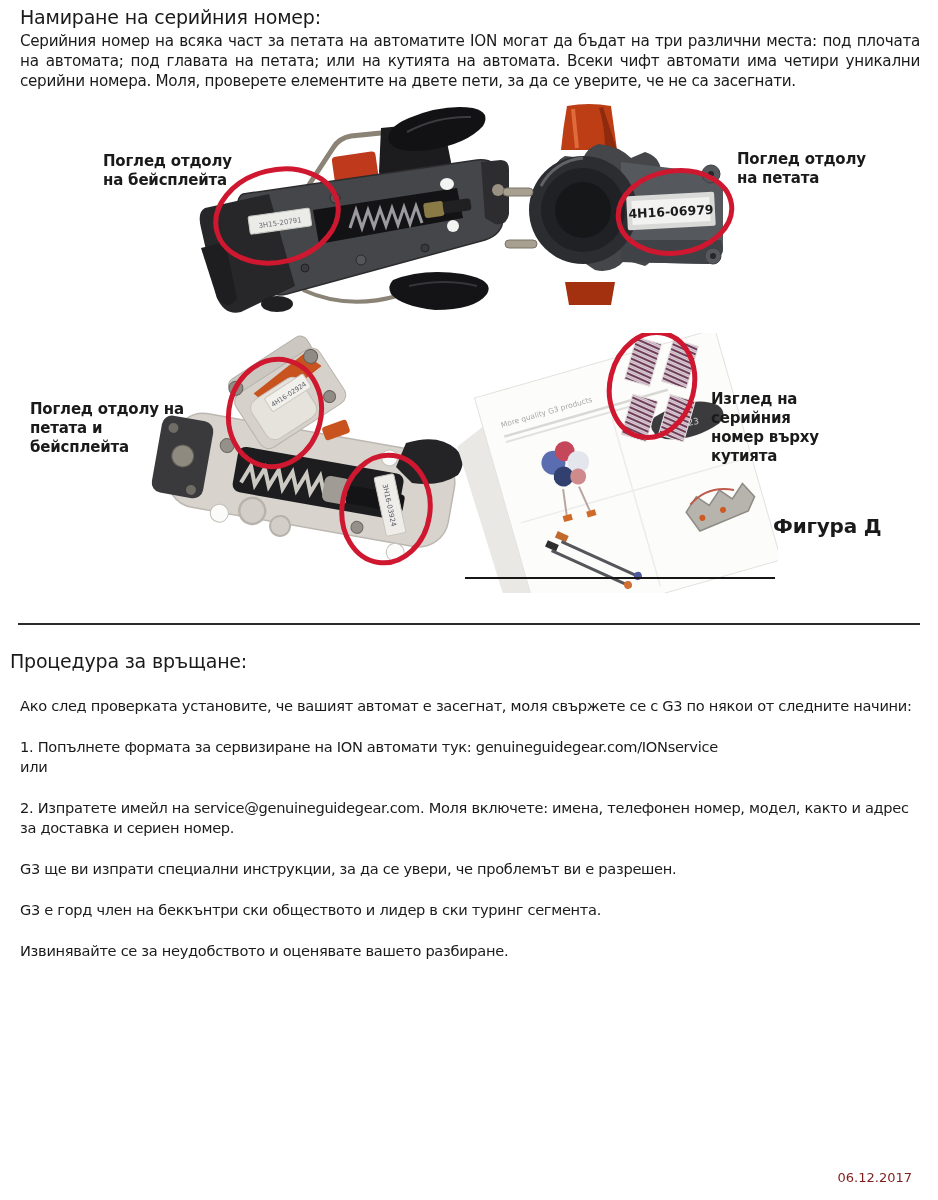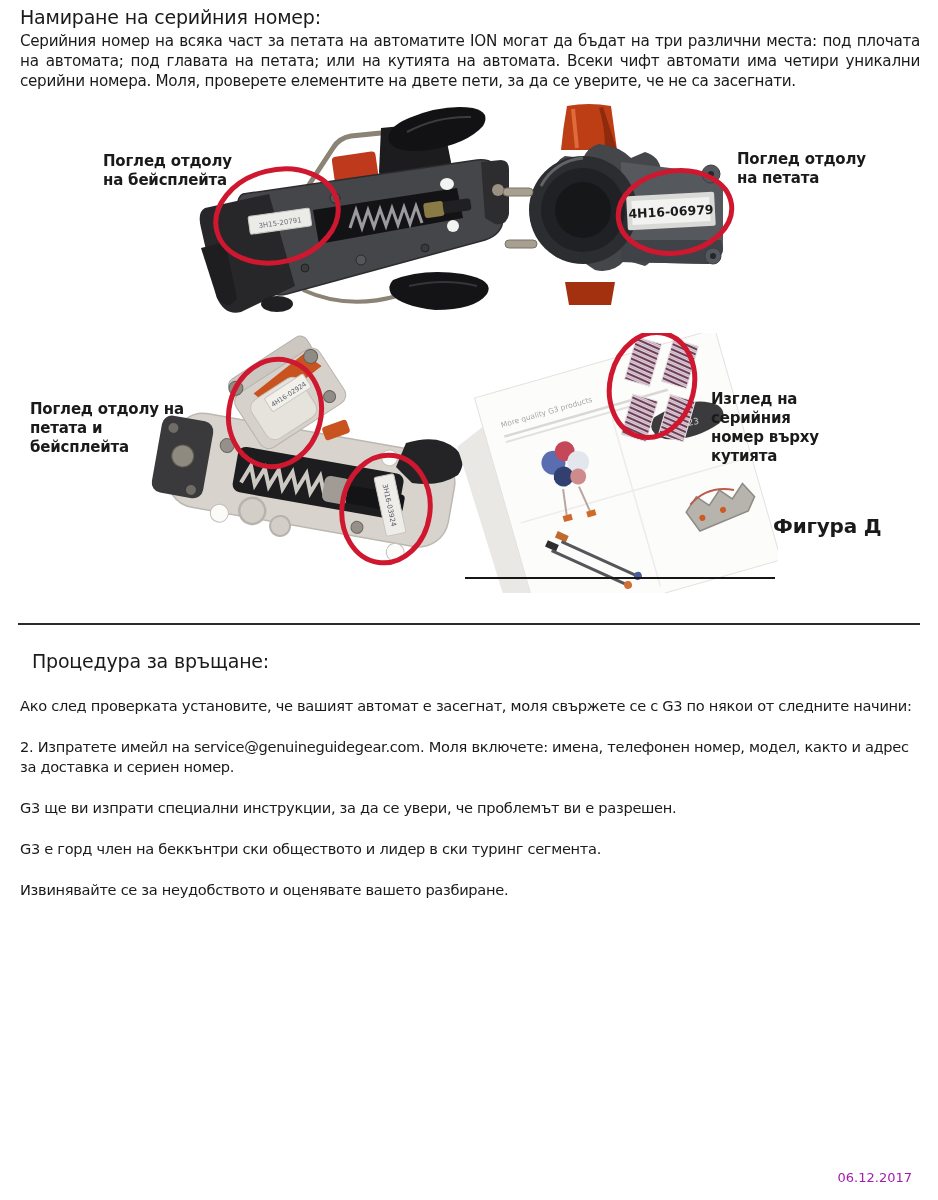--- a/index.html
+++ b/index.html
@@ -6,21 +6,21 @@
   body{width:938px;height:1200px;position:relative;overflow:hidden;
        font-family:"DejaVu Sans","Liberation Sans",sans-serif;color:#1a1a1a;}
   .abs{position:absolute;}
   .h1{font-size:19px;font-weight:normal;letter-spacing:-0.2px;}
   .intro{width:900px;font-size:15.2px;line-height:20px;text-align:justify;letter-spacing:-0.3px;}
   .label{font-size:15px;font-weight:bold;line-height:19px;white-space:pre-line;letter-spacing:-0.2px;}
   .caption{font-size:20px;font-weight:bold;letter-spacing:-0.2px;}
   .para{width:902px;font-size:14.6px;line-height:20px;letter-spacing:-0.3px;margin:0 0 21px 0;white-space:pre-line;}
   .divider{left:18px;top:623px;width:902px;height:2px;background:#2b2b2b;}
   .boxline{left:465px;top:577px;width:310px;height:2px;background:#161616;}
-  .date{font-size:13px;color:#a21caf;}
+  .date{font-size:13px;color:#7f1d1d;}
   svg{display:block;}
 </style>
 </head>
 <body>
 
 <div class="abs h1" style="left:20px;top:6px;">Намиране на серийния номер:</div>
 <div class="abs intro" style="left:20px;top:31px;">Серийния номер на всяка част за петата на автоматите ION могат да бъдат на три различни места: под плочата на автомата; под главата на петата; или на кутията на автомата. Всеки чифт автомати има четири уникални серийни номера. Моля, проверете елементите на двете пети, за да се уверите, че не са засегнати.</div>
 
 <div class="abs label" style="left:103px;top:152px;">Поглед отдолу
 на бейсплейта</div>
@@ -200,23 +200,25 @@
   <ellipse cx="214" cy="52" rx="42" ry="53" transform="rotate(14 214 52)" fill="none" stroke="#cf1830" stroke-width="5"></ellipse>
 </svg>
 
 <div class="abs label" style="left:711px;top:390px;width:170px;">Изглед на серийния
 номер върху
 кутията</div>
 <div class="abs caption" style="left:773px;top:514px;">Фигура Д</div>
 <div class="abs boxline"></div>
 
 <div class="abs divider"></div>
-<div class="abs h1" style="left:32px;top:650px;text-align:right;">Процедура за връщане:</div>
+<div class="abs h1" style="left:10px;top:650px;text-align:right;">Процедура за връщане:</div>
 
 <div class="abs" style="left:20px;top:696px;">
   <p class="para">Ако след проверката установите, че вашият автомат е засегнат, моля свържете се с G3 по някои от следните начини:</p>
+  <p class="para">1. Попълнете формата за сервизиране на ION автомати тук: genuineguidegear.com/IONservice
+или</p>
   <p class="para">2. Изпратете имейл на service@genuineguidegear.com. Моля включете: имена, телефонен номер, модел, както и адрес за доставка и сериен номер.</p>
   <p class="para">G3 ще ви изпрати специални инструкции, за да се увери, че проблемът ви е разрешен.</p>
   <p class="para">G3 е горд член на беккънтри ски обществото и лидер в ски туринг сегмента.</p>
   <p class="para">Извинявайте се за неудобството и оценявате вашето разбиране.</p>
 </div>
 
 <div class="abs date" style="right:26px;top:1170px;">06.12.2017</div>
 
 </body></html>

